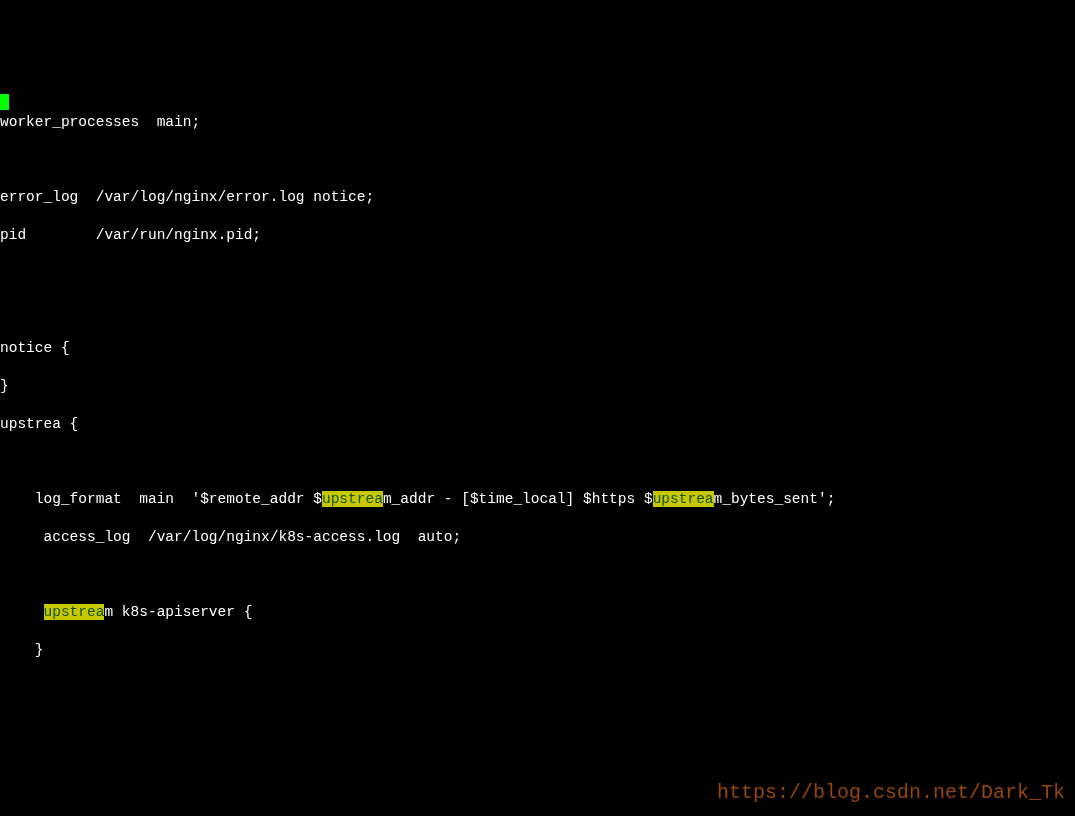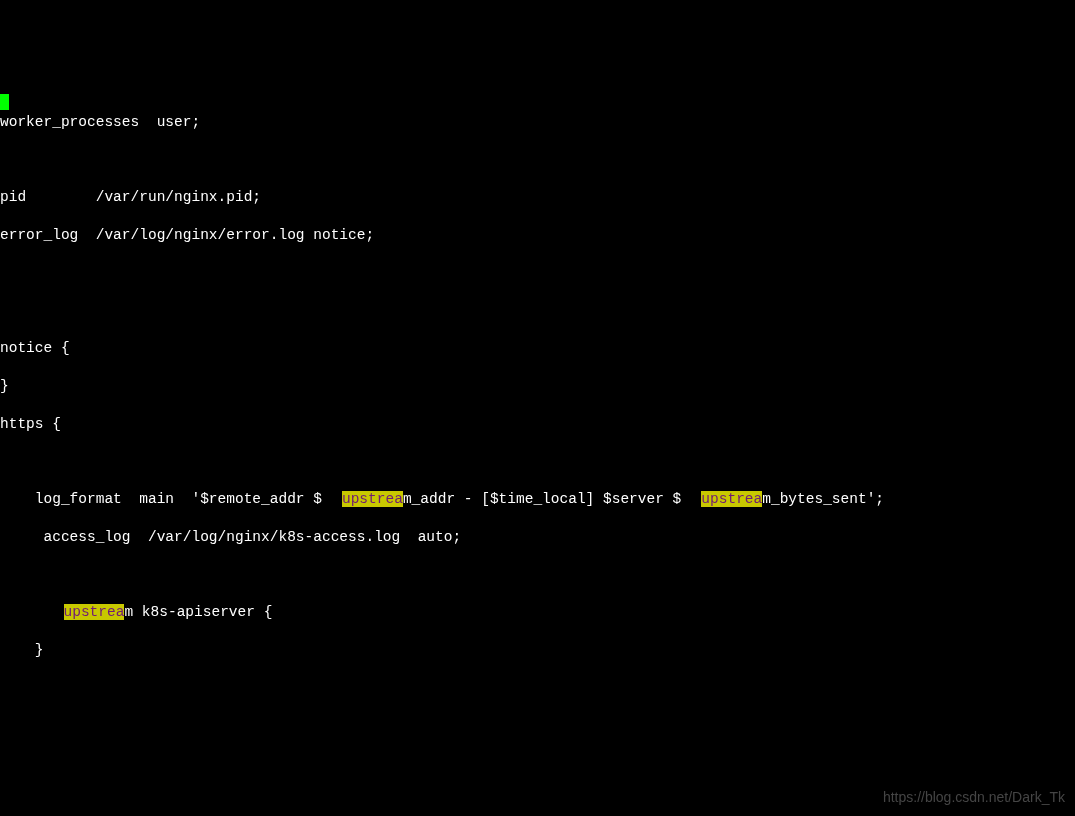--- a/index.html
+++ b/index.html
@@ -25,55 +25,54 @@
       height: 16px;
       background-color: #00ff00;
       vertical-align: top;
     }
     .terminal-content {
       padding: 0;
       position: relative;
     }
     .highlight {
       background-color: #c8c800;
-      color: #701a75;
-      margin-left: 20px;
+      color: #14532d;
     }
     .watermark {
       position: absolute;
       bottom: 10px;
       right: 10px;
-      color: #737373;
-      font-size: 14px;
-      font-family: Liberation Sans, sans-serif;
+      color: #f97316;
+      font-size: 20px;
+      font-family: Liberation Mono, monospace;
       opacity: 0.6;
     }
     .line {
       display: block;
       min-height: 1.3em;
     }
   </style>
 </head>
 <body>
 
 
 
 <div class="terminal-content">
 <span class="cursor"></span>
-<span class="line">worker_processes  user;</span>
+<span class="line">worker_processes  main;</span>
 <span class="line"></span>
+<span class="line">error_log  /var/log/nginx/error.log notice;</span>
 <span class="line">pid        /var/run/nginx.pid;</span>
-<span class="line">error_log  /var/log/nginx/error.log notice;</span>
 <span class="line"></span>
 <span class="line"></span>
 <span class="line">notice {</span>
 <span class="line">}</span>
-<span class="line">https {</span>
+<span class="line">upstrea {</span>
 <span class="line"></span>
-<span class="line"><span>    log_format  main  '$remote_addr $</span><span class="highlight">upstrea</span><span>m_addr - [$time_local] $server $</span><span class="highlight">upstrea</span><span>m_bytes_sent';</span></span>
+<span class="line"><span>    log_format  main  '$remote_addr $</span><span class="highlight">upstrea</span><span>m_addr - [$time_local] $https $</span><span class="highlight">upstrea</span><span>m_bytes_sent';</span></span>
 <span class="line">     access_log  /var/log/nginx/k8s-access.log  auto;</span>
 <span class="line"></span>
 <span class="line"><span>     </span><span class="highlight">upstrea</span><span>m k8s-apiserver {</span></span>
 <span class="line">    }</span>
 
 
 
 
 
 

